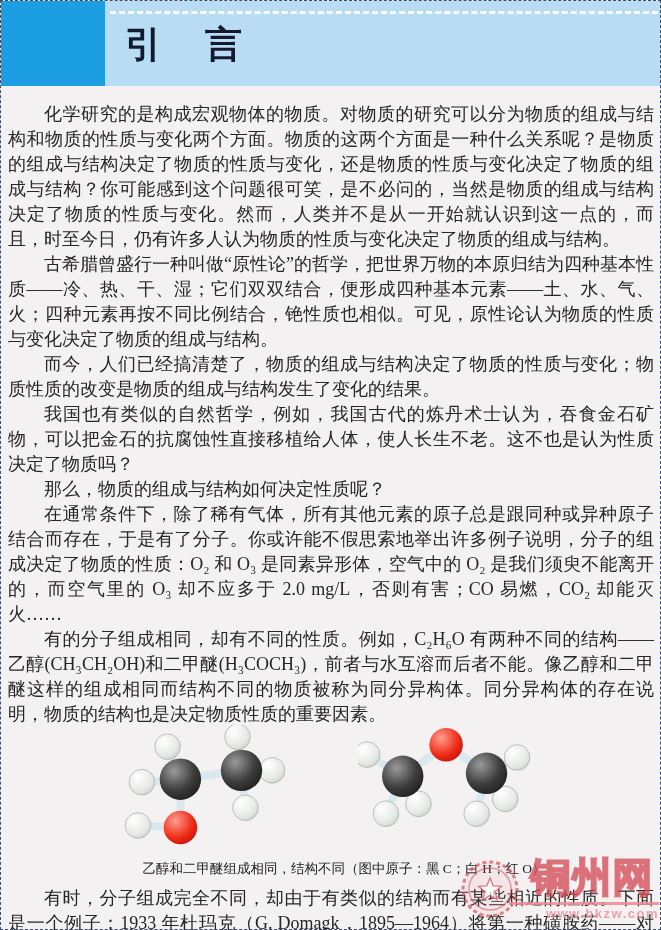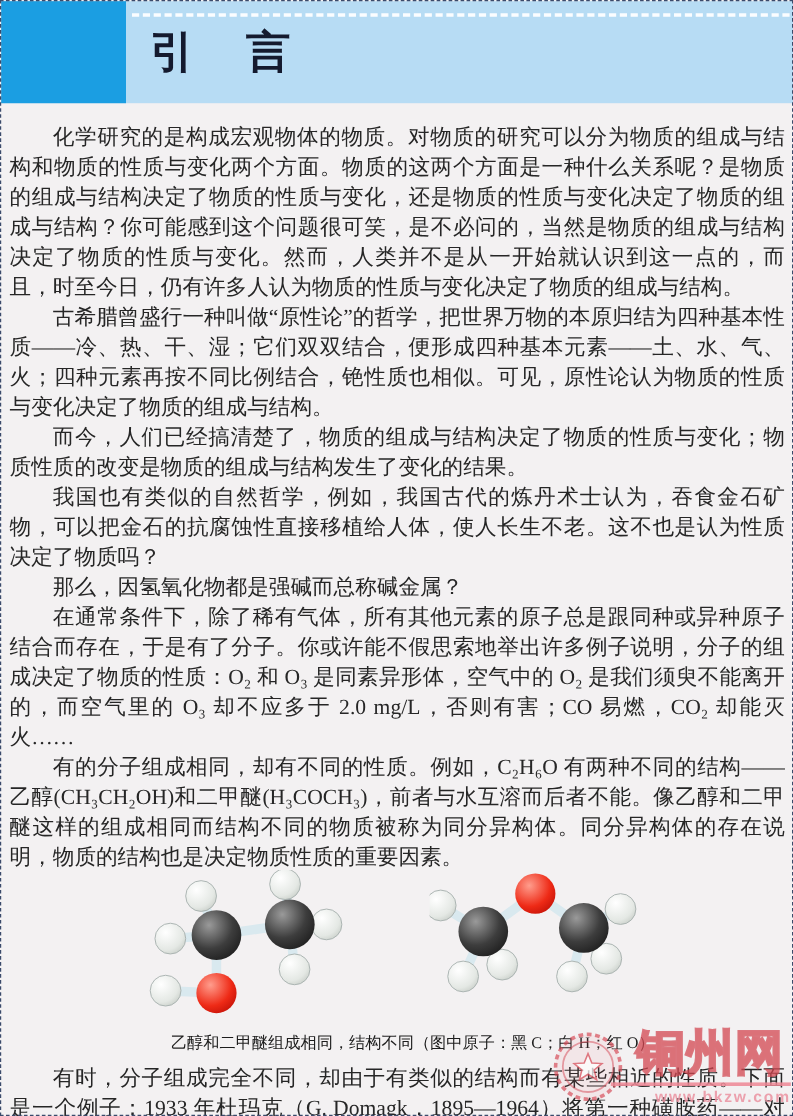--- a/index.html
+++ b/index.html
@@ -121,21 +121,21 @@
     <div class="accent-square"></div>
     <div class="white-dash"></div>
     <h1 class="title">引　言</h1>
   </header>
 
   <main class="content">
     <p>化学研究的是构成宏观物体的物质。对物质的研究可以分为物质的组成与结构和物质的性质与变化两个方面。物质的这两个方面是一种什么关系呢？是物质的组成与结构决定了物质的性质与变化，还是物质的性质与变化决定了物质的组成与结构？你可能感到这个问题很可笑，是不必问的，当然是物质的组成与结构决定了物质的性质与变化。然而，人类并不是从一开始就认识到这一点的，而且，时至今日，仍有许多人认为物质的性质与变化决定了物质的组成与结构。</p>
     <p>古希腊曾盛行一种叫做“原性论”的哲学，把世界万物的本原归结为四种基本性质——冷、热、干、湿；它们双双结合，便形成四种基本元素——土、水、气、火；四种元素再按不同比例结合，铯性质也相似。可见，原性论认为物质的性质与变化决定了物质的组成与结构。</p>
     <p>而今，人们已经搞清楚了，物质的组成与结构决定了物质的性质与变化；物质性质的改变是物质的组成与结构发生了变化的结果。</p>
     <p>我国也有类似的自然哲学，例如，我国古代的炼丹术士认为，吞食金石矿物，可以把金石的抗腐蚀性直接移植给人体，使人长生不老。这不也是认为性质决定了物质吗？</p>
-    <p>那么，因氢氧化物都是强碱而总称碱金属？</p>
+    <p>那么，物质的组成与结构如何决定性质呢？</p>
     <p>在通常条件下，除了稀有气体，所有其他元素的原子总是跟同种或异种原子结合而存在，于是有了分子。你或许能不假思索地举出许多例子说明，分子的组成决定了物质的性质：O₂ 和 O₃ 是同素异形体，空气中的 O₂ 是我们须臾不能离开的，而空气里的 O₃ 却不应多于 2.0 mg/L，否则有害；CO 易燃，CO₂ 却能灭火……</p>
     <p>有的分子组成相同，却有不同的性质。例如，C₂H₆O 有两种不同的结构——乙醇(CH₃CH₂OH)和二甲醚(H₃COCH₃)，前者与水互溶而后者不能。像乙醇和二甲醚这样的组成相同而结构不同的物质被称为同分异构体。同分异构体的存在说明，物质的结构也是决定物质性质的重要因素。</p>
 
     <figure class="molecule-figure" style="margin-inline:0;">
 
       <svg width="185" height="138" viewBox="0 0 185 140">
         <g stroke="#d9e9ef" stroke-width="8" stroke-linecap="round">
           <line x1="65" y1="55" x2="127" y2="46"></line>
           <line x1="65" y1="55" x2="52" y2="22"></line>
           <line x1="65" y1="55" x2="26" y2="58"></line>

